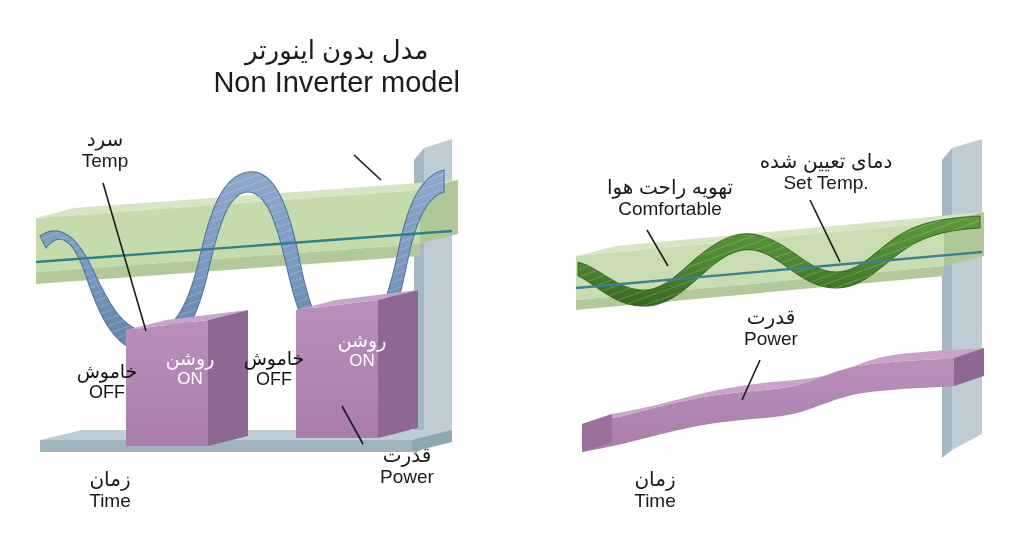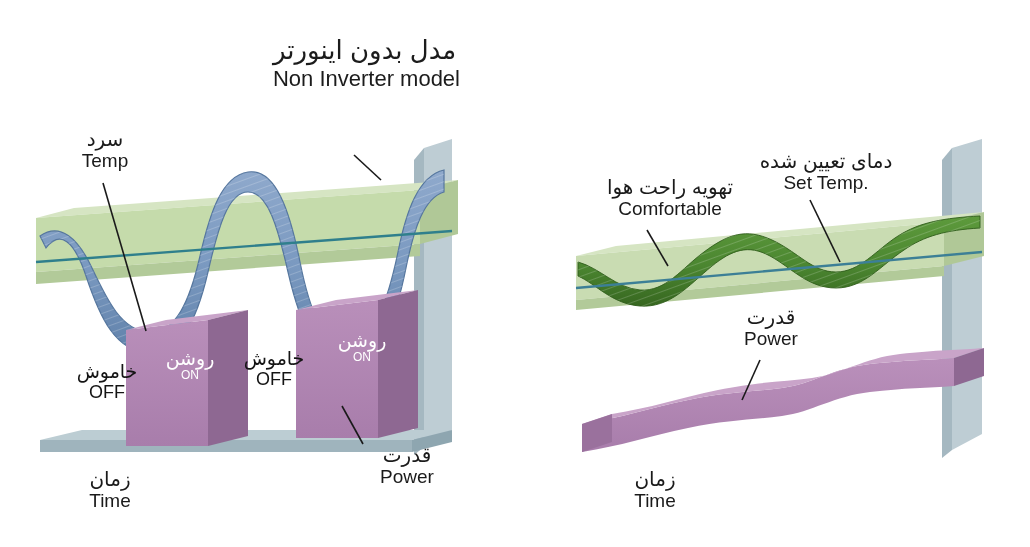--- a/index.html
+++ b/index.html
@@ -5,32 +5,32 @@
   html,body{margin:0;padding:0;background:#ffffff;}
   body{
     width:1030px;height:547px;position:relative;overflow:hidden;
     font-family:"Liberation Sans","DejaVu Sans",sans-serif;
     color:#1a1a1a;
   }
   .panel{position:absolute;top:0;height:547px;}
   #panel-left{left:0;width:500px;}
   #panel-right{left:520px;width:510px;}
 
-  .title-block{position:absolute;text-align:left;line-height:1.15;}
+  .title-block{position:absolute;text-align:center;line-height:1.15;}
   .title-fa{font-size:26px;color:#1c1c1c;white-space:nowrap;direction:rtl;}
-  .title-en{font-size:22px;color:#1c1c1c;white-space:nowrap;}
+  .title-en{font-size:29px;color:#1c1c1c;white-space:nowrap;}
   .title-en.bold{font-weight:bold;}
 
   .lbl{position:absolute;text-align:center;line-height:1.12;white-space:nowrap;}
   .lbl .fa{font-size:20px;direction:rtl;display:block;}
   .lbl .en{font-size:19px;display:block;}
 
   .lbl-on{position:absolute;text-align:center;line-height:1.12;white-space:nowrap;color:#ffffff;}
   .lbl-on .fa{font-size:19px;direction:rtl;display:block;}
-  .lbl-on .en{font-size:12px;display:block;}
+  .lbl-on .en{font-size:17px;display:block;}
 
   .lbl-off{position:absolute;text-align:center;line-height:1.12;white-space:nowrap;color:#141414;}
   .lbl-off .fa{font-size:19px;direction:rtl;display:block;}
   .lbl-off .en{font-size:18px;display:block;}
 
   svg{position:absolute;left:0;top:0;overflow:visible;}
 </style>
 </head>
 <body>
 

